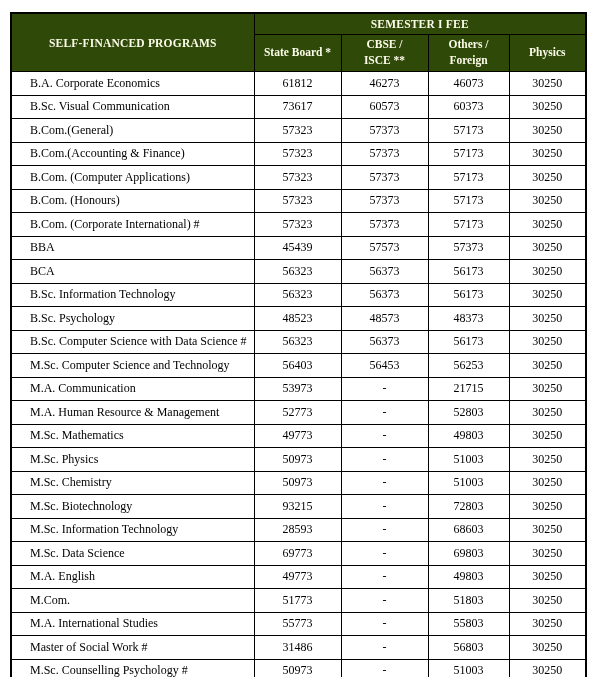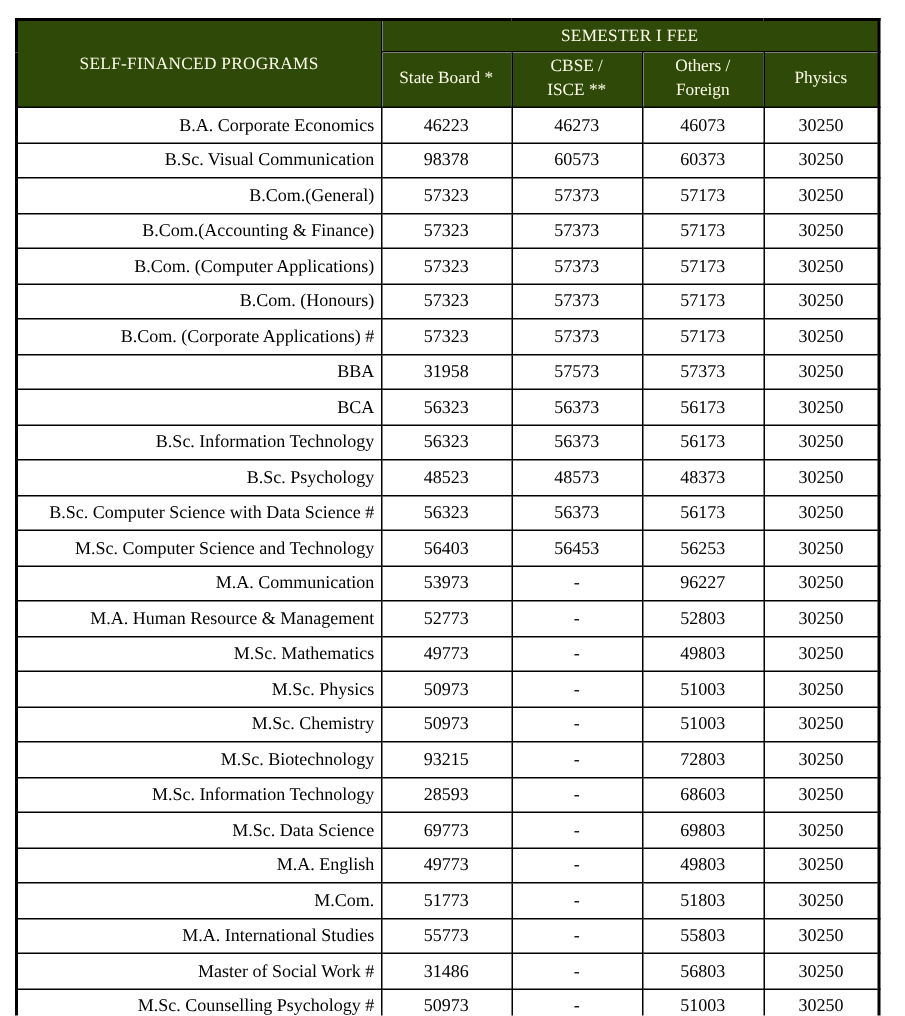--- a/index.html
+++ b/index.html
@@ -23,21 +23,21 @@
     table-layout: fixed;
     border: 2px solid #000000;
   }
   .fee-table th, .fee-table td {
     border: 1px solid #000000;
     overflow: hidden;
   }
   .fee-table thead th {
     background: #2F4A08;
     color: #FDFCEA;
-    font-weight: normal;
+    font-weight: bold;
     text-align: center;
     font-size: 11.5px;
     padding: 0 2px;
   }
   .group-head {
     height: 20px;
     letter-spacing: 0.2px;
   }
   .program-head {
     font-size: 11.5px;
@@ -49,21 +49,21 @@
     line-height: 1.35;
     vertical-align: middle;
   }
   .fee-table tbody td {
     height: 20.5px;
     font-size: 12px;
     color: #000000;
     vertical-align: middle;
   }
   .program-cell {
-    text-align: right;
+    text-align: left;
     padding: 0 4px 0 18px;
     white-space: nowrap;
   }
   .num-cell {
     text-align: center;
   }
 </style>
 </head>
 <body>
 
@@ -86,29 +86,29 @@
         <th class="sub-head">CBSE /
 ISCE **</th>
         <th class="sub-head">Others /
 Foreign</th>
         <th class="sub-head">Physics</th>
       </tr>
     </thead>
     <tbody>
   <tr>
     <td class="program-cell">B.A. Corporate Economics</td>
-    <td class="num-cell">46223</td>
+    <td class="num-cell">61812</td>
     <td class="num-cell">46273</td>
     <td class="num-cell">46073</td>
     <td class="num-cell">30250</td>
   </tr>
 
   <tr>
     <td class="program-cell">B.Sc. Visual Communication</td>
-    <td class="num-cell">98378</td>
+    <td class="num-cell">73617</td>
     <td class="num-cell">60573</td>
     <td class="num-cell">60373</td>
     <td class="num-cell">30250</td>
   </tr>
 
   <tr>
     <td class="program-cell">B.Com.(General)</td>
     <td class="num-cell">57323</td>
     <td class="num-cell">57373</td>
     <td class="num-cell">57173</td>
@@ -133,30 +133,30 @@
 
   <tr>
     <td class="program-cell">B.Com. (Honours)</td>
     <td class="num-cell">57323</td>
     <td class="num-cell">57373</td>
     <td class="num-cell">57173</td>
     <td class="num-cell">30250</td>
   </tr>
 
   <tr>
-    <td class="program-cell">B.Com. (Corporate Applications) #</td>
+    <td class="program-cell">B.Com. (Corporate International) #</td>
     <td class="num-cell">57323</td>
     <td class="num-cell">57373</td>
     <td class="num-cell">57173</td>
     <td class="num-cell">30250</td>
   </tr>
 
   <tr>
     <td class="program-cell">BBA</td>
-    <td class="num-cell">31958</td>
+    <td class="num-cell">45439</td>
     <td class="num-cell">57573</td>
     <td class="num-cell">57373</td>
     <td class="num-cell">30250</td>
   </tr>
 
   <tr>
     <td class="program-cell">BCA</td>
     <td class="num-cell">56323</td>
     <td class="num-cell">56373</td>
     <td class="num-cell">56173</td>
@@ -192,21 +192,21 @@
     <td class="num-cell">56403</td>
     <td class="num-cell">56453</td>
     <td class="num-cell">56253</td>
     <td class="num-cell">30250</td>
   </tr>
 
   <tr>
     <td class="program-cell">M.A. Communication</td>
     <td class="num-cell">53973</td>
     <td class="num-cell">-</td>
-    <td class="num-cell">96227</td>
+    <td class="num-cell">21715</td>
     <td class="num-cell">30250</td>
   </tr>
 
   <tr>
     <td class="program-cell">M.A. Human Resource &amp; Management</td>
     <td class="num-cell">52773</td>
     <td class="num-cell">-</td>
     <td class="num-cell">52803</td>
     <td class="num-cell">30250</td>
   </tr>

